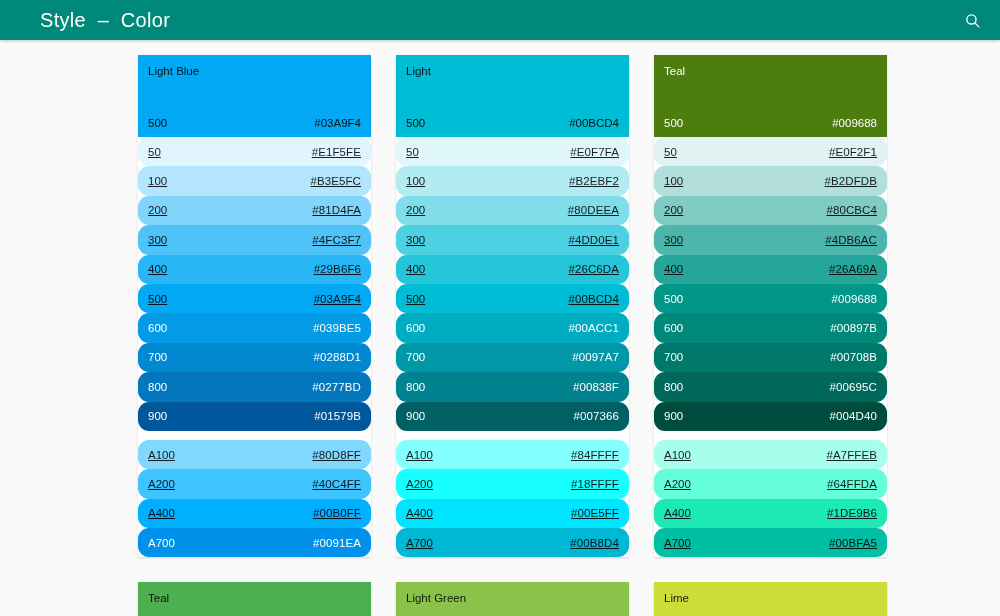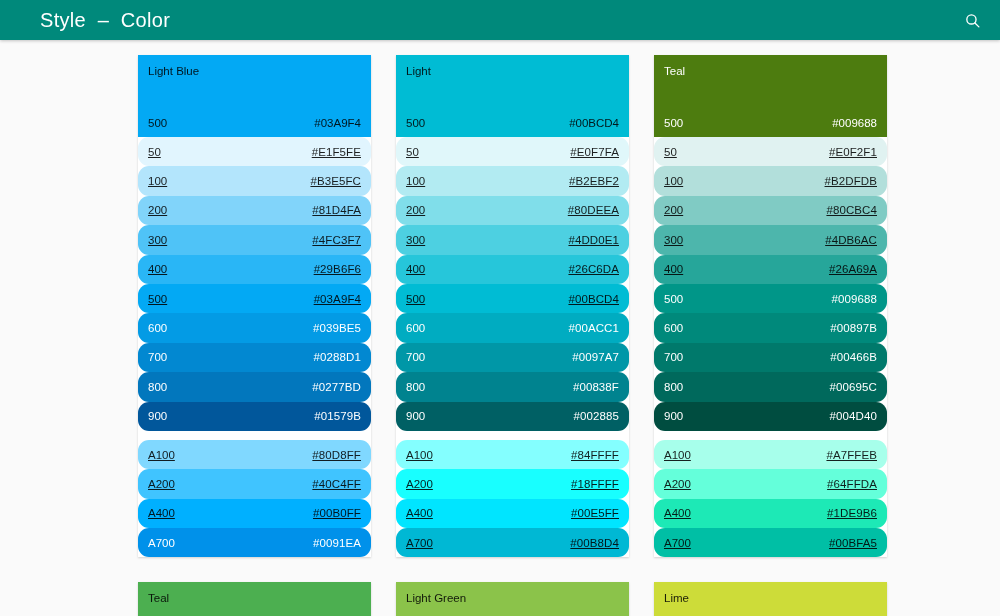--- a/index.html
+++ b/index.html
@@ -223,21 +223,21 @@
         <div class="swatch-row light" style="background: rgb(0, 151, 167);">
           <span>700</span>
           <span class="hex">#0097A7</span>
         </div>
         <div class="swatch-row light" style="background: rgb(0, 131, 143);">
           <span>800</span>
           <span class="hex">#00838F</span>
         </div>
         <div class="swatch-row light" style="background: rgb(0, 96, 100);">
           <span>900</span>
-          <span class="hex">#002885</span>
+          <span class="hex">#007366</span>
         </div>
         <div class="spacer"></div>
         <div class="swatch-row dark" style="background: rgb(132, 255, 255);">
           <span>A100</span>
           <span class="hex">#84FFFF</span>
         </div>
         <div class="swatch-row dark" style="background: rgb(24, 255, 255);">
           <span>A200</span>
           <span class="hex">#18FFFF</span>
         </div>
@@ -281,21 +281,21 @@
         <div class="swatch-row light" style="background: rgb(0, 150, 136);">
           <span>500</span>
           <span class="hex">#009688</span>
         </div>
         <div class="swatch-row light" style="background: rgb(0, 137, 123);">
           <span>600</span>
           <span class="hex">#00897B</span>
         </div>
         <div class="swatch-row light" style="background: rgb(0, 121, 107);">
           <span>700</span>
-          <span class="hex">#00466B</span>
+          <span class="hex">#00708B</span>
         </div>
         <div class="swatch-row light" style="background: rgb(0, 105, 92);">
           <span>800</span>
           <span class="hex">#00695C</span>
         </div>
         <div class="swatch-row light" style="background: rgb(0, 77, 64);">
           <span>900</span>
           <span class="hex">#004D40</span>
         </div>
         <div class="spacer"></div>

